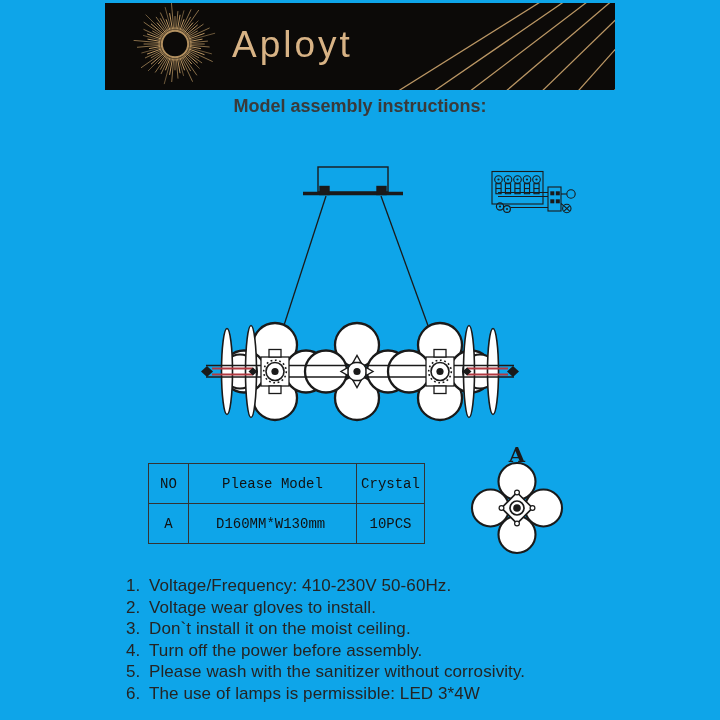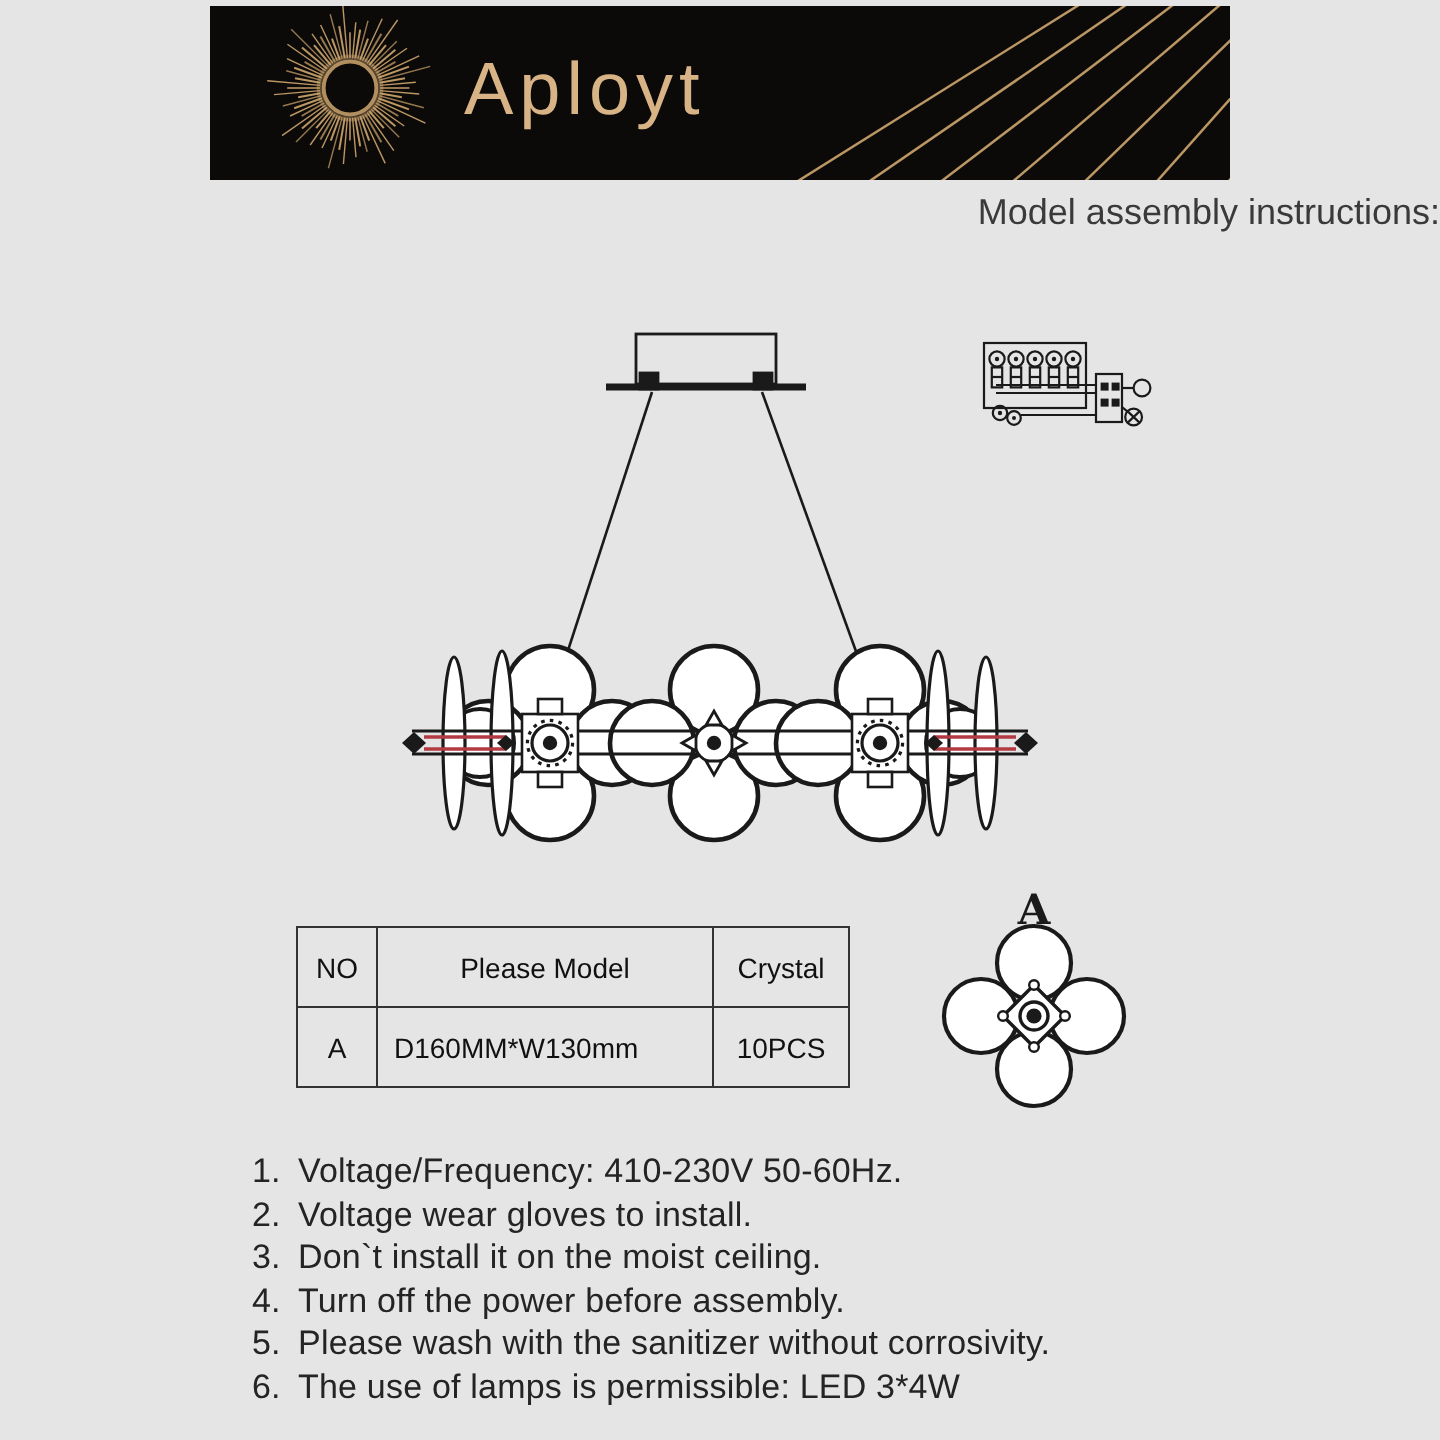--- a/index.html
+++ b/index.html
@@ -1,42 +1,42 @@
 <!DOCTYPE html>
 <html><head>
 <meta charset="utf-8">
 <style>
   html,body{margin:0;padding:0;background:#fff;}
-  .page{position:relative;width:720px;height:720px;background:#e5e5e5;overflow:hidden;
+  .page{position:relative;width:720px;height:720px;background:#0ea5e9;overflow:hidden;
         font-family:"Liberation Sans",sans-serif;}
 
   
   .banner{position:absolute;left:105px;top:3px;width:510px;height:87px;
           background:#0c0a08;overflow:hidden;}
   .banner svg{position:absolute;left:0;top:0;}
   .wordmark{position:absolute;left:127px;top:50%;transform:translateY(-55%);
             font-size:37px;font-weight:400;color:#d8b385;letter-spacing:3px;
             font-family:"Liberation Sans",sans-serif;white-space:nowrap;}
 
   
-  .title-block{position:absolute;left:0;top:96px;width:720px;text-align:right;
-               color:#3a3a3a;font-weight:400;}
+  .title-block{position:absolute;left:0;top:96px;width:720px;text-align:center;
+               color:#3a3a3a;font-weight:700;}
   .title-line{font-size:18px;line-height:21px;}
   .model-line{font-size:18px;line-height:21px;margin-top:3px;}
 
   
   .drawing{position:absolute;left:0;top:0;width:720px;height:720px;pointer-events:none;}
 
   
   .parts{position:absolute;left:148px;top:463px;border-collapse:collapse;
-         table-layout:fixed;font-family:Liberation Sans, sans-serif;
+         table-layout:fixed;font-family:Liberation Mono, monospace;
          color:#111;font-size:14px;}
   .parts th,.parts td{border:1.6px solid #333;height:39px;text-align:center;
                       font-weight:400;padding:0;}
-  .parts td.model-cell{text-align:left;padding-left:8px;}
+  .parts td.model-cell{text-align:left;padding-left:27px;}
 
   
   .instructions{position:absolute;left:126px;top:575px;width:492px;
                 color:#242424;font-size:17px;letter-spacing:0.1px;}
   .instr-item{display:flex;line-height:21.6px;}
   .instr-num{width:23px;flex:none;}
   .instr-text{flex:1;}
 </style>
 </head>
 <body>

